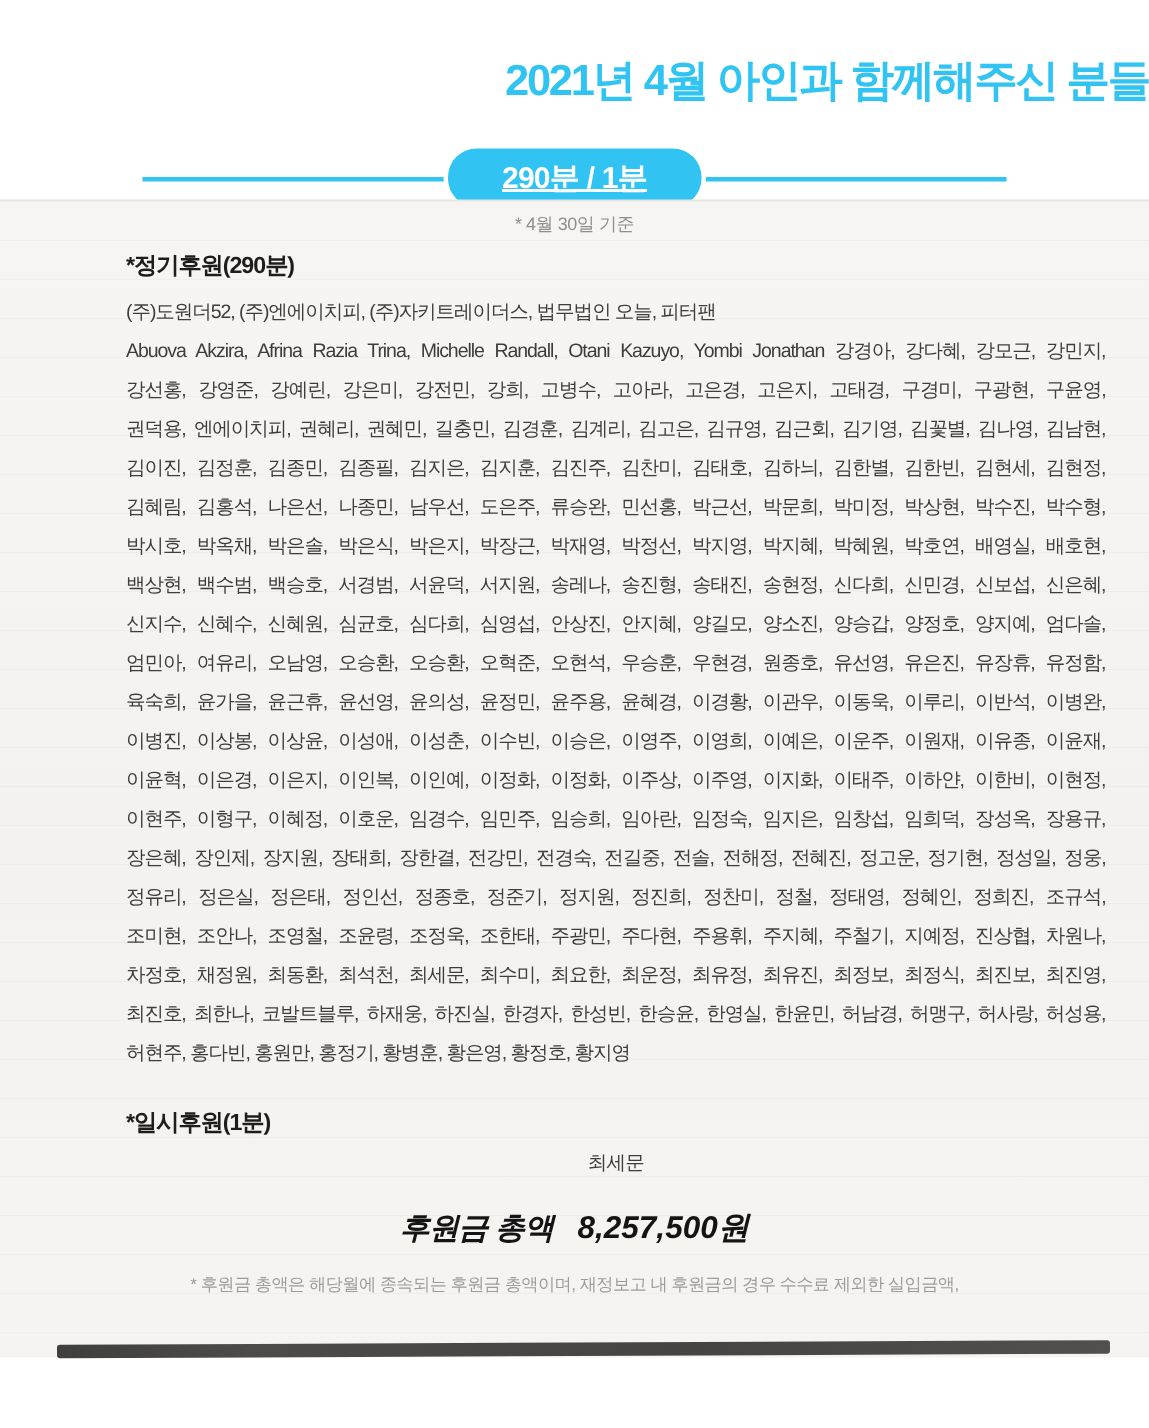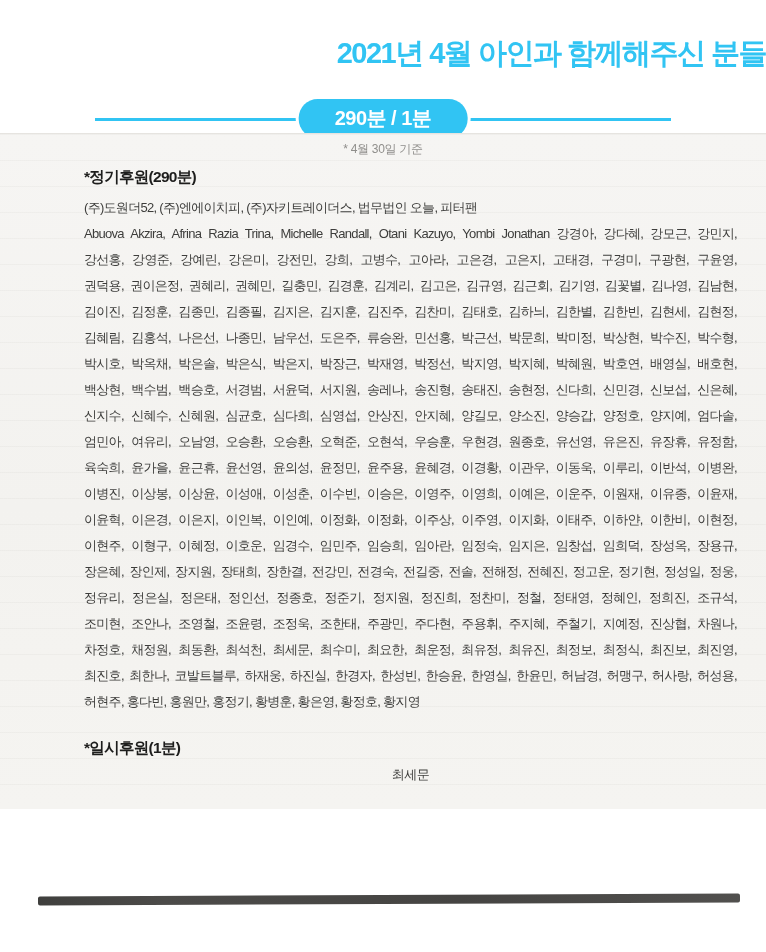--- a/index.html
+++ b/index.html
@@ -14,23 +14,24 @@
     color:#31C4F3;
   }
   .badge-row{position:relative;height:38px;margin-top:28px;}
   .badge-line{position:absolute;left:95px;right:95px;top:16px;height:3px;background:#31C4F3;}
   .count-badge{
     position:absolute;left:50%;top:-3px;transform:translateX(-50%);
     background:#31C4F3;color:#ffffff;
     font-size:20px;font-weight:700;letter-spacing:-0.5px;
     padding:6px 36px;border-radius:19px;white-space:nowrap;
     box-shadow:0 0 0 3px #ffffff;
+    text-decoration:underline;
   }
   .paper{
-    position:absolute;top:133px;left:0;width:766px;height:676px;
+    position:absolute;top:133px;left:0;width:766px;height:772px;
     background:
       repeating-linear-gradient(180deg, rgba(120,115,105,0.05) 0px, rgba(120,115,105,0.05) 1px, transparent 1px, transparent 26px),
       linear-gradient(180deg,#f6f5f3 0%,#f3f2ef 55%,#f5f4f1 100%);
     border-top:1px solid #e6e4e0;
     box-sizing:border-box;
     padding:7px 29px 0 84px;
     overflow:hidden;
   }
   .as-of-note{
     text-align:center;font-size:12px;color:#8f8e8b;letter-spacing:-0.3px;
@@ -81,21 +82,21 @@
   <div class="paper">
 
     <div class="as-of-note">* 4월 30일 기준</div>
 
     <div class="section-heading">*정기후원(290분)</div>
 
     <div class="name-lines">
         <div class="name-line line-left">(주)도원더52, (주)엔에이치피, (주)자키트레이더스, 법무법인 오늘, 피터팬</div>
         <div class="name-line">Abuova Akzira, Afrina Razia Trina, Michelle Randall, Otani Kazuyo, Yombi Jonathan 강경아, 강다혜, 강모근, 강민지,</div>
         <div class="name-line">강선홍, 강영준, 강예린, 강은미, 강전민, 강희, 고병수, 고아라, 고은경, 고은지, 고태경, 구경미, 구광현, 구윤영,</div>
-        <div class="name-line">권덕용, 권이은정, 권혜리, 권혜민, 길충민, 김경훈, 김계리, 김고은, 김규영, 김근회, 김기영, 김꽃별, 김나영, 김남현,</div>
+        <div class="name-line">권덕용, 엔에이치피, 권혜리, 권혜민, 길충민, 김경훈, 김계리, 김고은, 김규영, 김근회, 김기영, 김꽃별, 김나영, 김남현,</div>
         <div class="name-line">김이진, 김정훈, 김종민, 김종필, 김지은, 김지훈, 김진주, 김찬미, 김태호, 김하늬, 김한별, 김한빈, 김현세, 김현정,</div>
         <div class="name-line">김혜림, 김홍석, 나은선, 나종민, 남우선, 도은주, 류승완, 민선홍, 박근선, 박문희, 박미정, 박상현, 박수진, 박수형,</div>
         <div class="name-line">박시호, 박옥채, 박은솔, 박은식, 박은지, 박장근, 박재영, 박정선, 박지영, 박지혜, 박혜원, 박호연, 배영실, 배호현,</div>
         <div class="name-line">백상현, 백수범, 백승호, 서경범, 서윤덕, 서지원, 송레나, 송진형, 송태진, 송현정, 신다희, 신민경, 신보섭, 신은혜,</div>
         <div class="name-line">신지수, 신혜수, 신혜원, 심균호, 심다희, 심영섭, 안상진, 안지혜, 양길모, 양소진, 양승갑, 양정호, 양지예, 엄다솔,</div>
         <div class="name-line">엄민아, 여유리, 오남영, 오승환, 오승환, 오혁준, 오현석, 우승훈, 우현경, 원종호, 유선영, 유은진, 유장휴, 유정함,</div>
         <div class="name-line">육숙희, 윤가을, 윤근휴, 윤선영, 윤의성, 윤정민, 윤주용, 윤혜경, 이경황, 이관우, 이동욱, 이루리, 이반석, 이병완,</div>
         <div class="name-line">이병진, 이상봉, 이상윤, 이성애, 이성춘, 이수빈, 이승은, 이영주, 이영희, 이예은, 이운주, 이원재, 이유종, 이윤재,</div>
         <div class="name-line">이윤혁, 이은경, 이은지, 이인복, 이인예, 이정화, 이정화, 이주상, 이주영, 이지화, 이태주, 이하얀, 이한비, 이현정,</div>
         <div class="name-line">이현주, 이형구, 이혜정, 이호운, 임경수, 임민주, 임승희, 임아란, 임정숙, 임지은, 임창섭, 임희덕, 장성옥, 장용규,</div>

